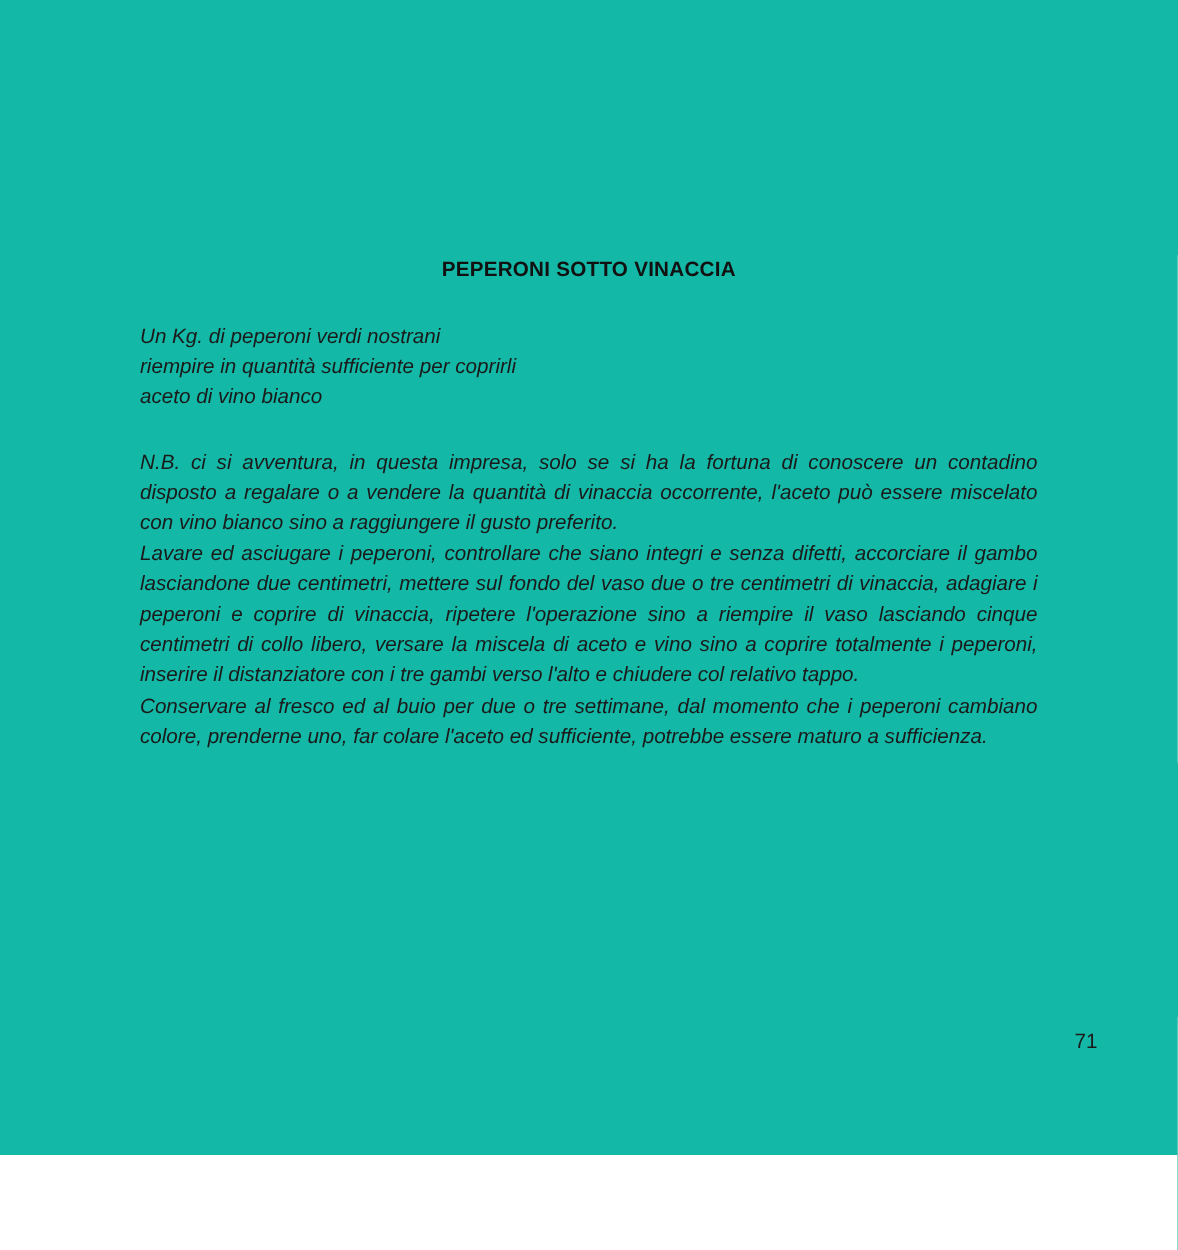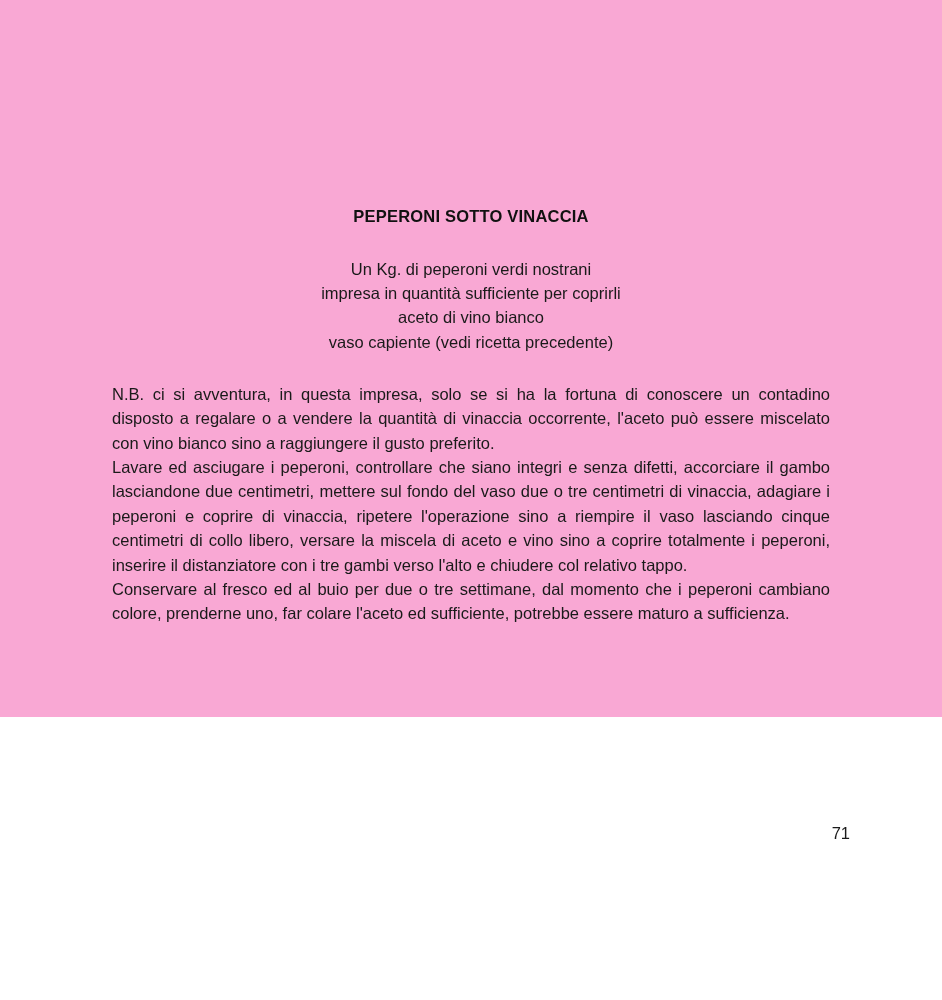--- a/index.html
+++ b/index.html
@@ -10,22 +10,22 @@
     width: 942px;
     height: 1000px;
     background: #ffffff;
     font-family: "Liberation Sans", sans-serif;
     color: #1a1a1a;
     overflow: hidden;
   }
   .page {
     position: relative;
     width: 942px;
-    height: 717px;
-    background: #f9a8d4;
+    height: 924px;
+    background: #14b8a6;
   }
   .content {
     position: absolute;
     left: 112px;
     top: 205px;
     width: 718px;
   }
   .recipe-title {
     text-align: center;
     font-size: 16.5px;
@@ -37,58 +37,59 @@
   }
   .ingredients {
     margin: 0;
     padding: 0;
     list-style: none;
     margin-top: 30px;
   }
   .ingredients li {
     font-size: 16.5px;
     line-height: 24.2px;
-    text-align: center;
+    text-align: left;
     white-space: nowrap;
+    font-style: italic;
   }
   .body-block {
     margin-top: 28px;
+    font-style: italic;
   }
   .body-par {
     font-size: 16.5px;
     line-height: 24.4px;
     text-align: justify;
     text-justify: inter-word;
     margin: 0;
     hyphens: none;
   }
   .page-number {
     position: absolute;
-    right: 92px;
+    right: 64px;
     top: 823px;
     font-size: 16.5px;
     line-height: 20px;
     text-align: right;
     color: #1a1a1a;
   }
 </style>
 </head>
 <body>
 
 <div class="page">
 
   <div class="content">
 
     <h1 class="recipe-title">PEPERONI SOTTO VINACCIA</h1>
 
     <ul class="ingredients">
       <li>Un Kg. di peperoni verdi nostrani</li>
-      <li>impresa in quantità sufficiente per coprirli</li>
+      <li>riempire in quantità sufficiente per coprirli</li>
       <li>aceto di vino bianco</li>
-      <li>vaso capiente (vedi ricetta precedente)</li>
     </ul>
 
     <div class="body-block">
       <p class="body-par">N.B. ci si avventura, in questa impresa, solo se si ha la fortuna di conoscere un contadino disposto a regalare o a vendere la quantità di vinaccia occorrente, l'aceto può essere miscelato con vino bianco sino a raggiungere il gusto preferito.</p>
       <p class="body-par">Lavare ed asciugare i peperoni, controllare che siano integri e senza difetti, accorciare il gambo lasciandone due centimetri, mettere sul fondo del vaso due o tre centimetri di vinaccia, adagiare i peperoni e coprire di vinaccia, ripetere l'operazione sino a riempire il vaso lasciando cinque centimetri di collo libero, versare la miscela di aceto e vino sino a coprire totalmente i peperoni, inserire il distanziatore con i tre gambi verso l'alto e chiudere col relativo tappo.</p>
       <p class="body-par">Conservare al fresco ed al buio per due o tre settimane, dal momento che i peperoni cambiano colore, prenderne uno, far colare l'aceto ed sufficiente, potrebbe essere maturo a sufficienza.</p>
     </div>
 
   </div>
 

